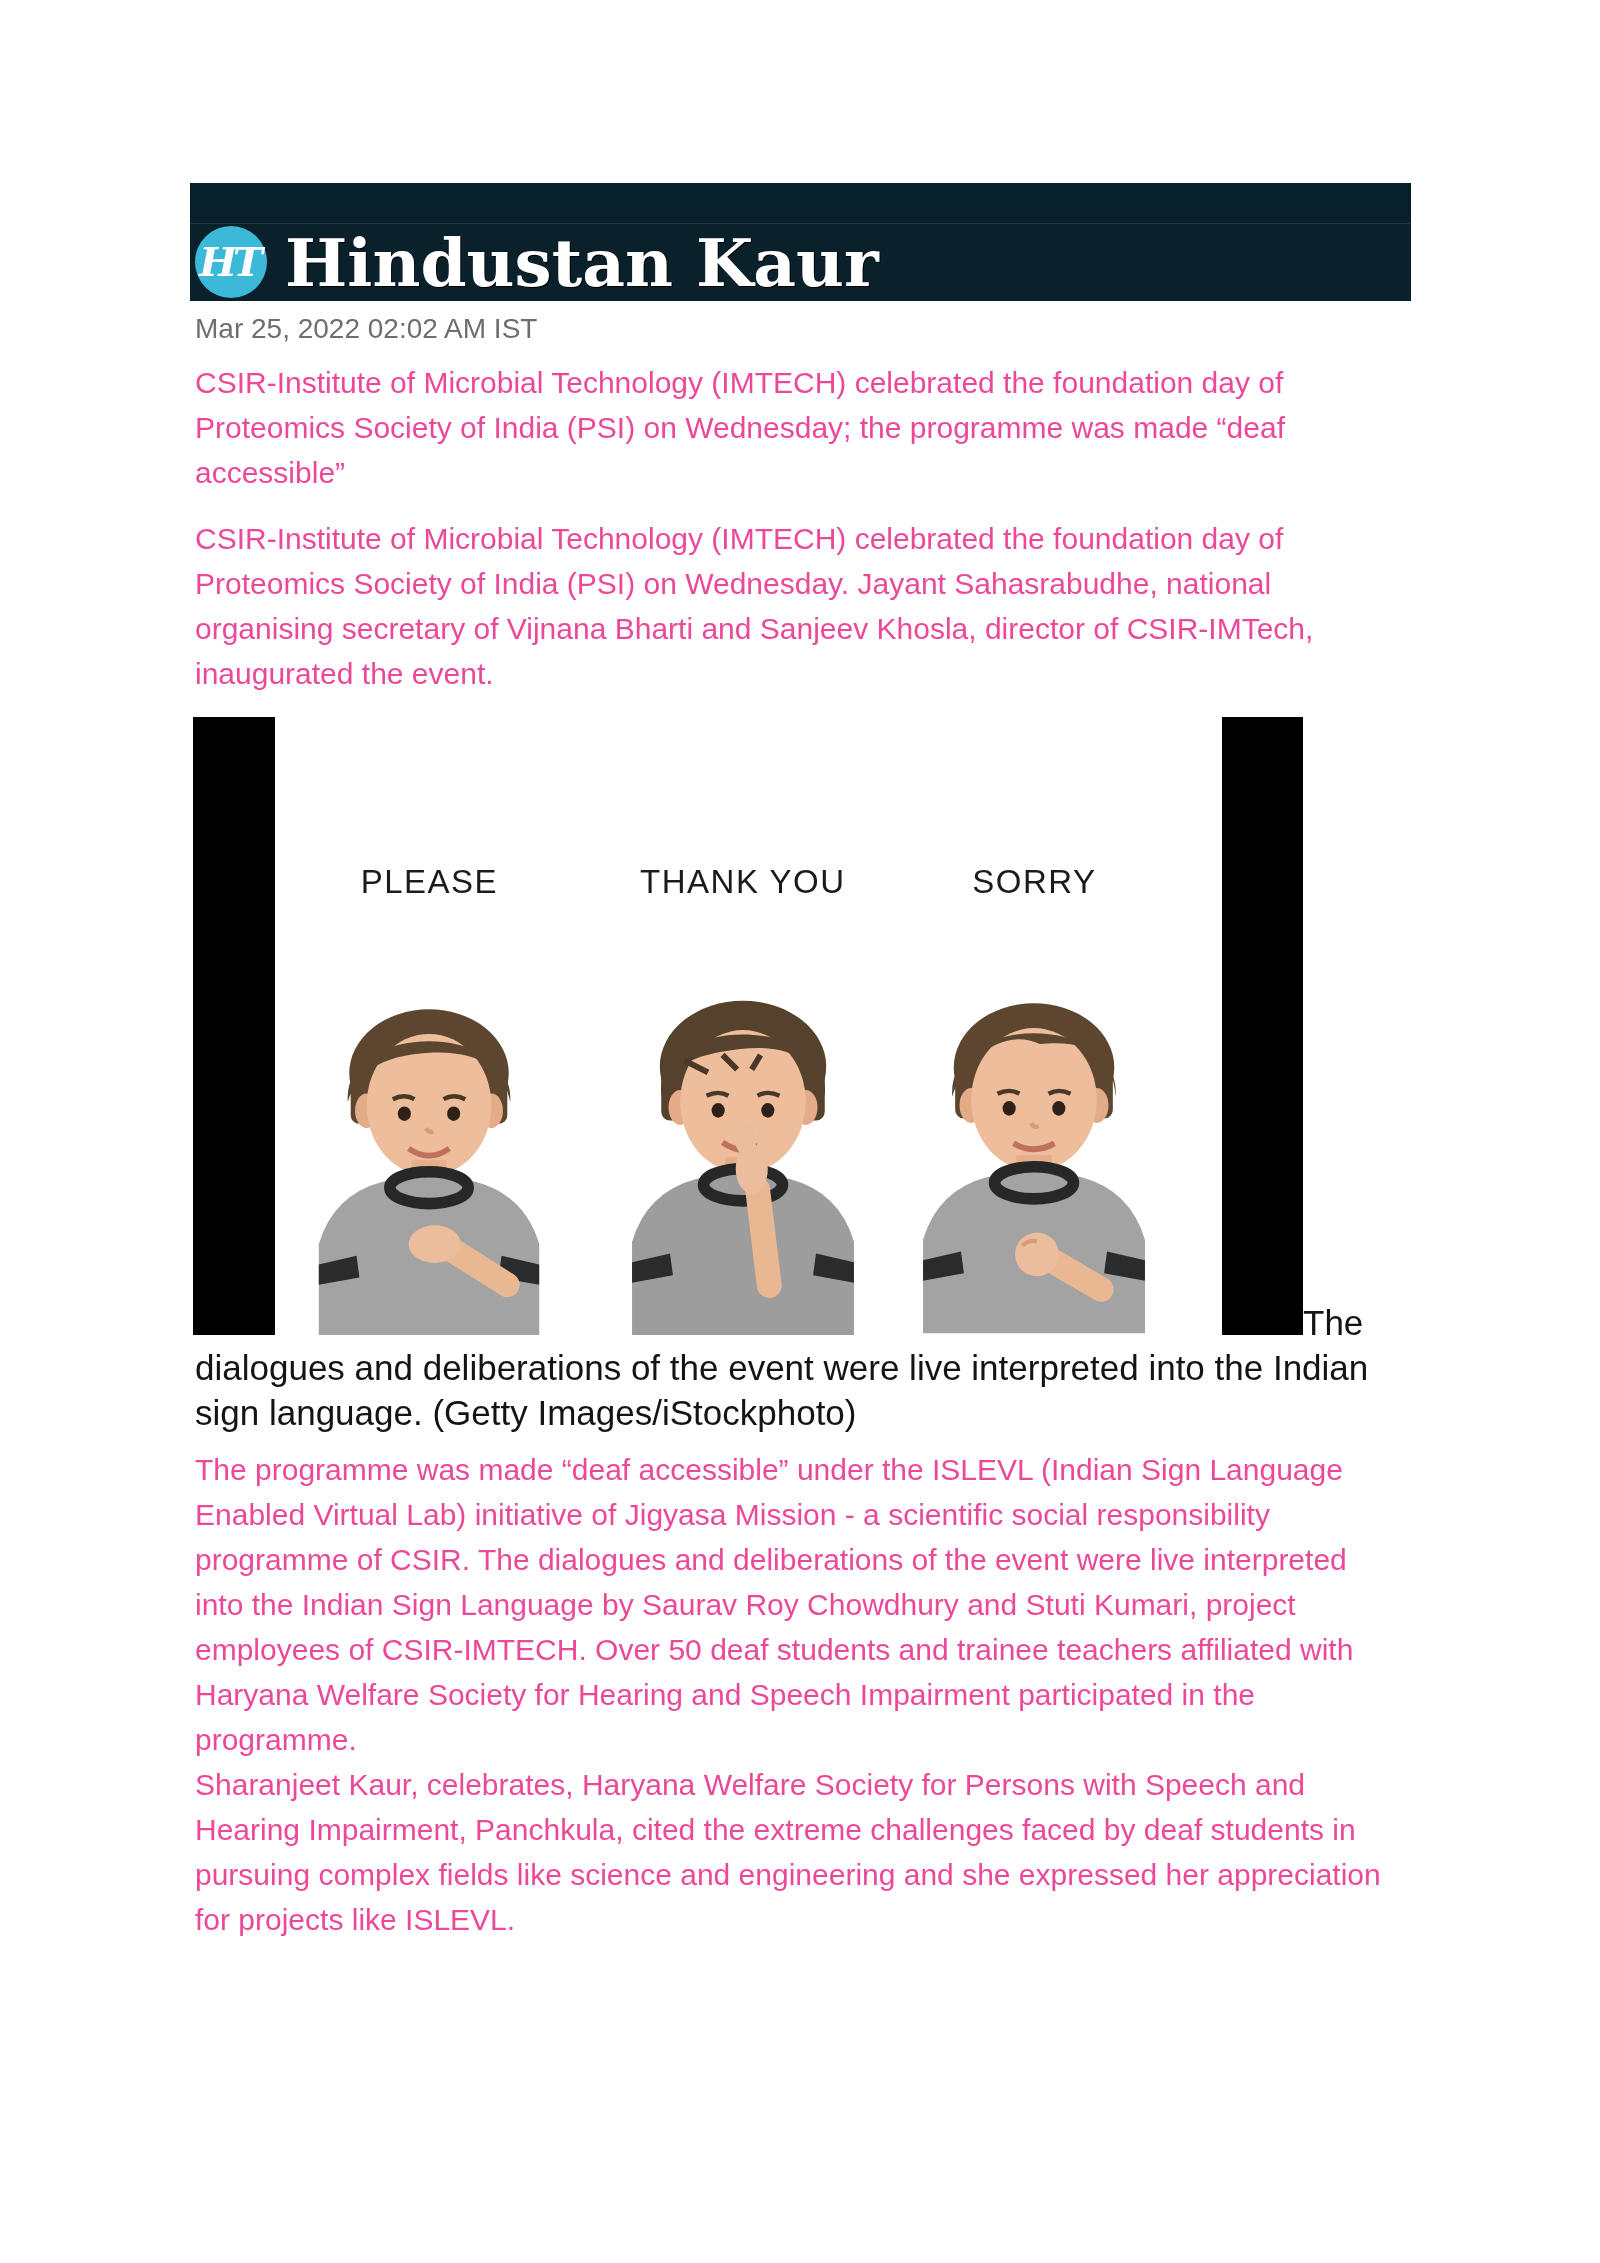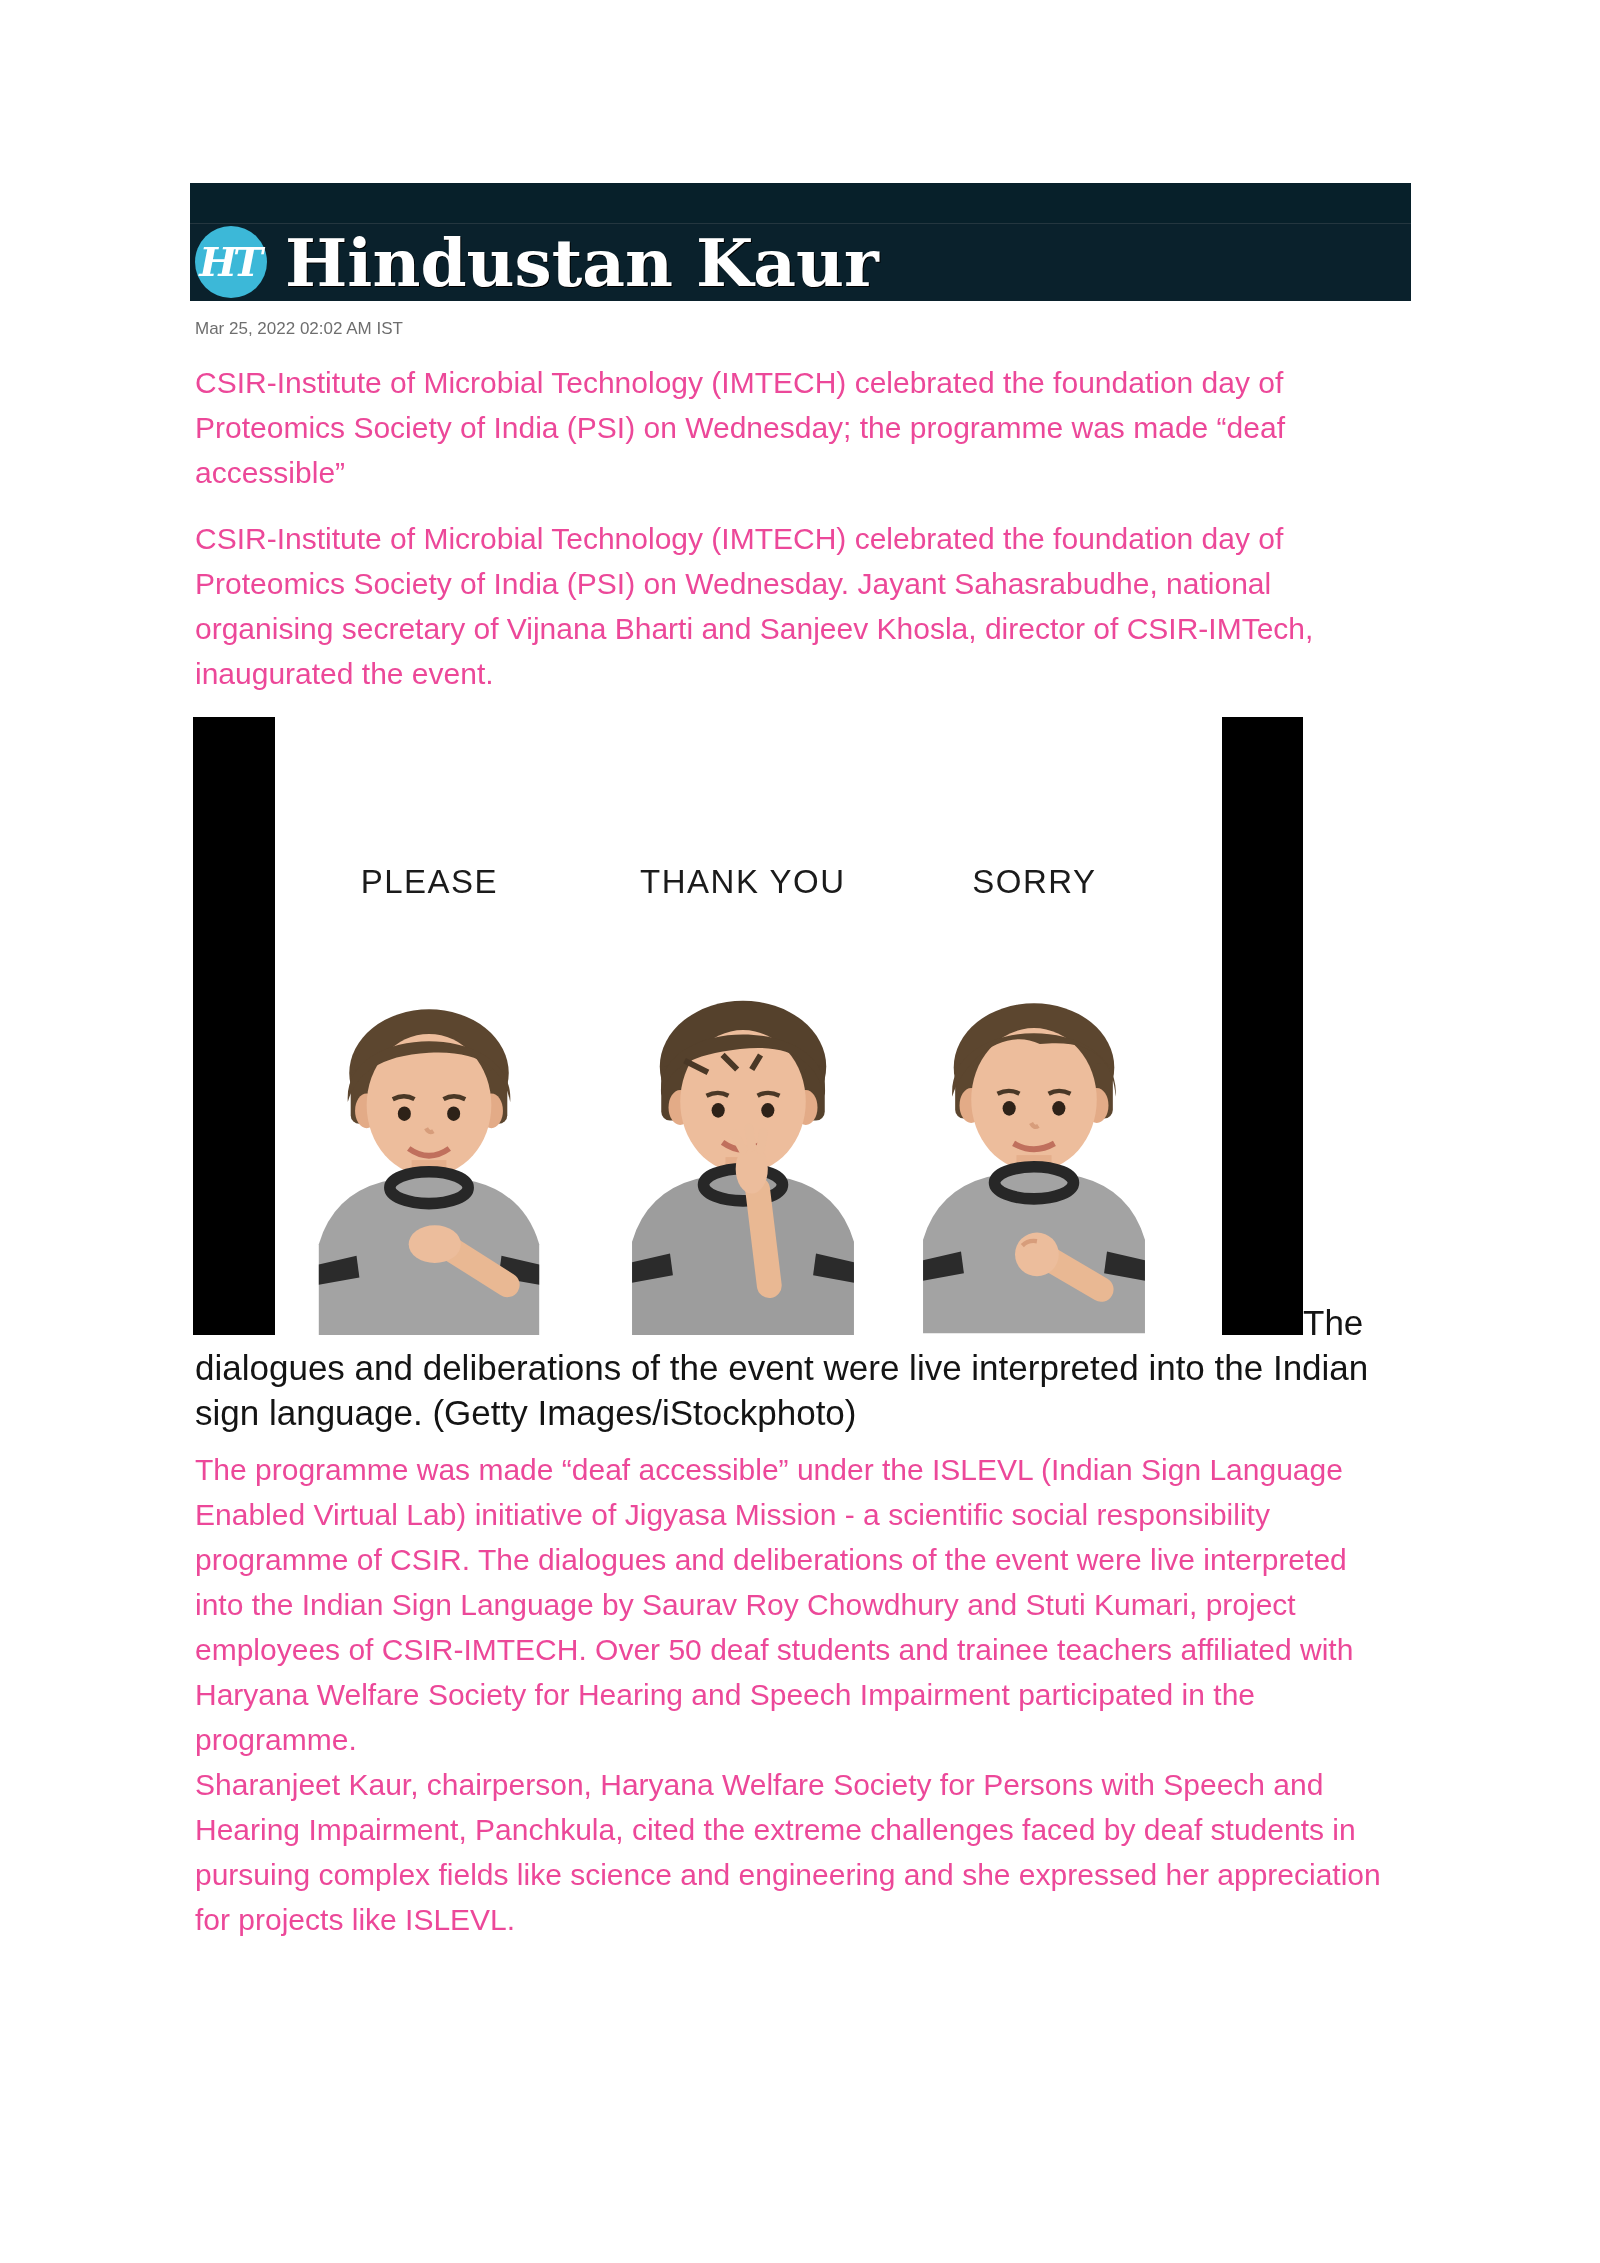--- a/index.html
+++ b/index.html
@@ -43,21 +43,21 @@
     margin:7px 0 16px 0;font-size:41px;line-height:54px;font-weight:bold;
     color:#101010;letter-spacing:-0.5px;
   }
   .byline{
     font-size:25px;line-height:32px;color:#4d4d4d;margin:0 0 5px 0;
   }
   .byline .author{
     font-weight:bold;color:#373737;text-decoration:underline;cursor:pointer;
   }
   .dateline{
-    font-size:17px;line-height:32px;color:#6e6e6e;margin:0 0 15px 0;
+    font-size:28px;line-height:32px;color:#6e6e6e;margin:0 0 15px 0;
   }
   p.summary, p.body-para{
     font-size:30px;line-height:45px;color:#ec4899;margin:0 0 21px 0;
   }
   p.body-para.tight{margin:0;}
 
   
   p.caption{
     font-size:35px;line-height:45px;color:#141414;margin:0 0 12px 0;
   }
@@ -179,15 +179,15 @@
             <path d="M146,210 L112,190" stroke="#e9b893" stroke-width="17" stroke-linecap="round"></path>
             <circle cx="102" cy="186" r="15" fill="#ecbd9c"></circle>
             <path d="M92,180 Q96,176 102,177" stroke="#d79d7b" stroke-width="3" fill="none"></path>
           </svg>
 
         </span>
           <span class="pillar right"></span>
         </span></span><span>The dialogues and deliberations of the event were live interpreted into the Indian sign language. (Getty Images/iStockphoto)</span></p>
 
   <p class="body-para tight">The programme was made “deaf accessible” under the ISLEVL (Indian Sign Language Enabled Virtual Lab) initiative of Jigyasa Mission - a scientific social responsibility programme of CSIR. The dialogues and deliberations of the event were live interpreted into the Indian Sign Language by Saurav Roy Chowdhury and Stuti Kumari, project employees of CSIR-IMTECH. Over 50 deaf students and trainee teachers affiliated with Haryana Welfare Society for Hearing and Speech Impairment participated in the programme.</p>
-  <p class="body-para tight">Sharanjeet Kaur, chairperson, Haryana Welfare Society for Persons with Speech and Hearing Impairment, Panchkula, cited the extreme challenges faced by deaf students in pursuing complex fields like science and engineering and she expressed her appreciation for projects like ISLEVL.</p>
+  <p class="body-para tight">Sharanjeet Kaur, celebrates, Haryana Welfare Society for Persons with Speech and Hearing Impairment, Panchkula, cited the extreme challenges faced by deaf students in pursuing complex fields like science and engineering and she expressed her appreciation for projects like ISLEVL.</p>
 
 </div>
 
 </body></html>

